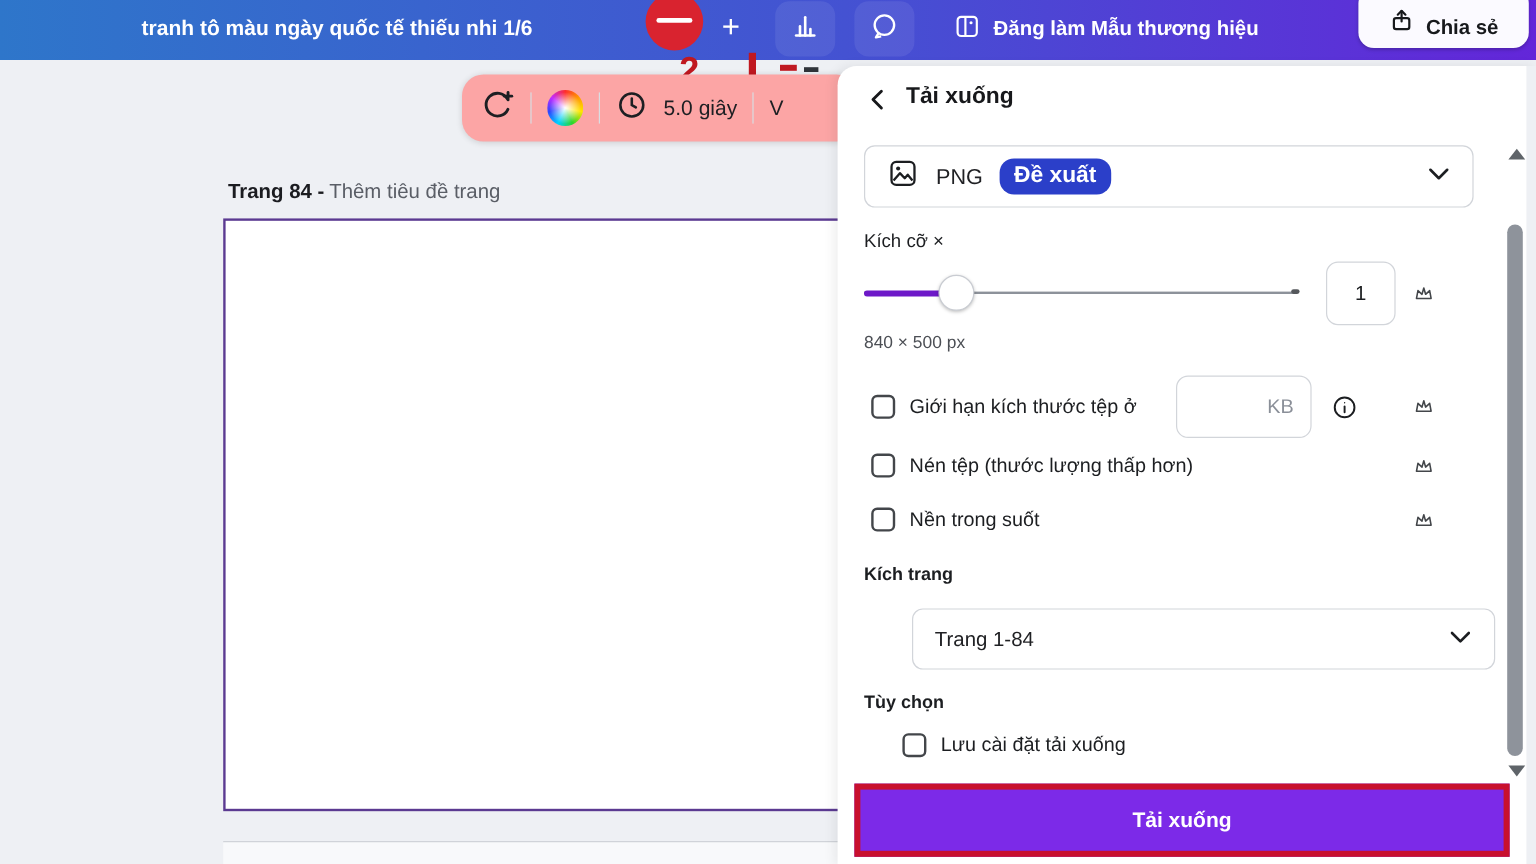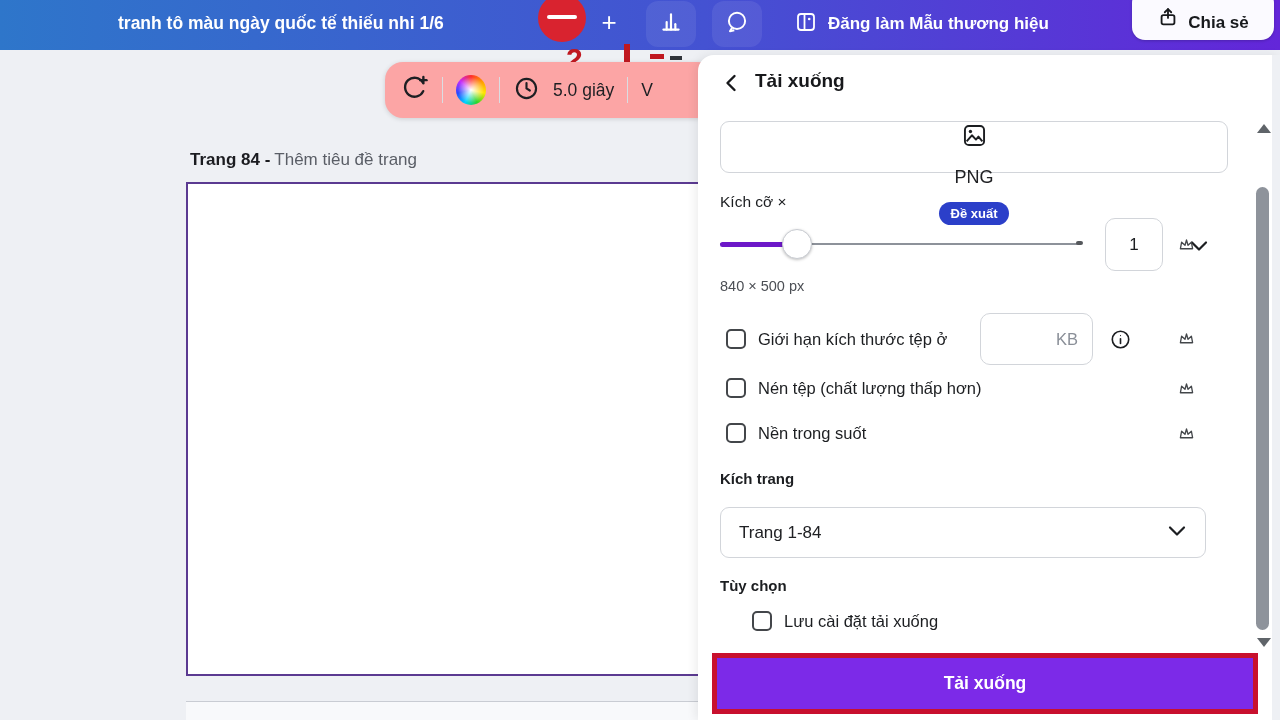--- a/index.html
+++ b/index.html
@@ -34,39 +34,39 @@
   .page-frame{left:186px;top:182px;width:524px;height:494px;background:#fff;border:2px solid #5b3a91;box-sizing:border-box;}
   .next-line{left:186px;top:701px;width:524px;height:1px;background:#c9ccd3;}
   .next-page{left:186px;top:702px;width:524px;height:18px;background:#f8f9fb;}
 
   
   .panel{left:698px;top:55px;width:582px;height:665px;background:#fff;border-top-left-radius:16px;
     box-shadow:-3px 0 10px rgba(0,0,0,.07);}
   .p-head{left:755px;top:70px;font-size:19px;font-weight:bold;color:#17181b;}
   .back{left:720px;top:71px;width:24px;height:24px;}
   .select{border:1px solid #d2d5da;border-radius:9px;background:#fff;display:flex;align-items:center;box-sizing:border-box;}
-  .fmt{left:720px;top:121px;width:508px;height:52px;padding:0 18px;gap:14px;flex-direction:column;}
+  .fmt{left:720px;top:121px;width:508px;height:52px;padding:0 18px;gap:14px;}
   .fmt-name{font-size:18px;color:#202124;}
-  .badge{background:#2b3fc9;color:#fff;font-size:13px;font-weight:bold;border-radius:12px;padding:4px 12px;}
+  .badge{background:#2b3fc9;color:#fff;font-size:19px;font-weight:bold;border-radius:12px;padding:4px 12px;}
   .sec-label{font-size:15px;font-weight:600;color:#1c1e21;}
   .small-gray{font-size:14.5px;color:#4c4f55;}
   .track{left:720px;top:243px;width:360px;height:2px;background:#8d929a;}
   .fill{left:720px;top:242px;width:66px;height:5px;border-radius:3px;background:#6d18c8;}
   .track-end{left:1076px;top:241px;width:7px;height:4px;border-radius:2px;background:#55585c;}
   .knob{left:782px;top:229px;width:30px;height:30px;border-radius:50%;background:#fff;border:1px solid #c9ccd2;
     box-shadow:0 1px 3px rgba(0,0,0,.25);box-sizing:border-box;}
   .valbox{left:1105px;top:218px;width:58px;height:53px;border:1px solid #d2d5da;border-radius:10px;
     display:flex;align-items:center;justify-content:center;font-size:17px;color:#1c1e21;box-sizing:border-box;}
   .cb{width:20px;height:20px;border:2px solid #43464a;border-radius:5px;background:#fff;box-sizing:border-box;flex:none;}
   .cb-row{display:flex;align-items:center;gap:12px;font-size:16.5px;color:#1c1e21;}
   .kb-box{left:980px;top:313px;width:113px;height:52px;border:1px solid #d2d5da;border-radius:10px;
     display:flex;align-items:center;justify-content:flex-end;padding-right:14px;box-sizing:border-box;}
   .kb-box input{border:none;outline:none;width:50px;font-size:16px;min-width:0;}
   .kb-suffix{color:#8a8f98;font-size:16.5px;}
-  .pagesel{left:720px;top:507px;width:486px;height:51px;padding:12px 18px;font-size:17px;color:#202124;text-align:center;}
+  .pagesel{left:760px;top:507px;width:486px;height:51px;padding:12px 18px;font-size:17px;color:#202124;text-align:center;}
   .dl-wrap{left:712px;top:653px;width:546px;height:61px;border:5px solid #c8102e;box-sizing:border-box;background:#7c2ae8;
     display:flex;align-items:center;justify-content:center;}
   .dl-btn{color:#fff;font-size:17.5px;font-weight:bold;}
   
   .sb-thumb{left:1256px;top:187px;width:13px;height:443px;border-radius:7px;background:#8e939b;}
   .sb-up{left:1257px;top:124px;width:0;height:0;border-left:7px solid transparent;border-right:7px solid transparent;border-bottom:9px solid #5f6469;}
   .sb-down{left:1257px;top:638px;width:0;height:0;border-left:7px solid transparent;border-right:7px solid transparent;border-top:9px solid #5f6469;}
   .edge-strip{left:1272px;top:55px;width:8px;height:665px;background:#eef0f4;}
 </style>
 </head>
@@ -215,21 +215,21 @@
     </svg>
   </div>
   <div class="abs" style="left:1178px;top:331px;">
     <svg width="17" height="15" viewBox="0 0 18 16" fill="none" stroke="#43464a" stroke-width="1.4" stroke-linejoin="round">
       <path d="M2.5 12.5 3.8 5.5 7.4 8.8 9 3.2l1.6 5.6 3.6-3.3 1.3 7z"></path>
     </svg>
   </div>
 
   <div class="abs cb-row" style="left:726px;top:378px;">
     <span class="cb"></span>
-    <span>Nén tệp (chất lượng thấp hơn)</span>
+    <span>Nén tệp (thước lượng thấp hơn)</span>
   </div>
   <div class="abs" style="left:1178px;top:381px;">
     <svg width="17" height="15" viewBox="0 0 18 16" fill="none" stroke="#43464a" stroke-width="1.4" stroke-linejoin="round">
       <path d="M2.5 12.5 3.8 5.5 7.4 8.8 9 3.2l1.6 5.6 3.6-3.3 1.3 7z"></path>
     </svg>
   </div>
 
   <div class="abs cb-row" style="left:726px;top:423px;">
     <span class="cb"></span>
     <span>Nền trong suốt</span>

